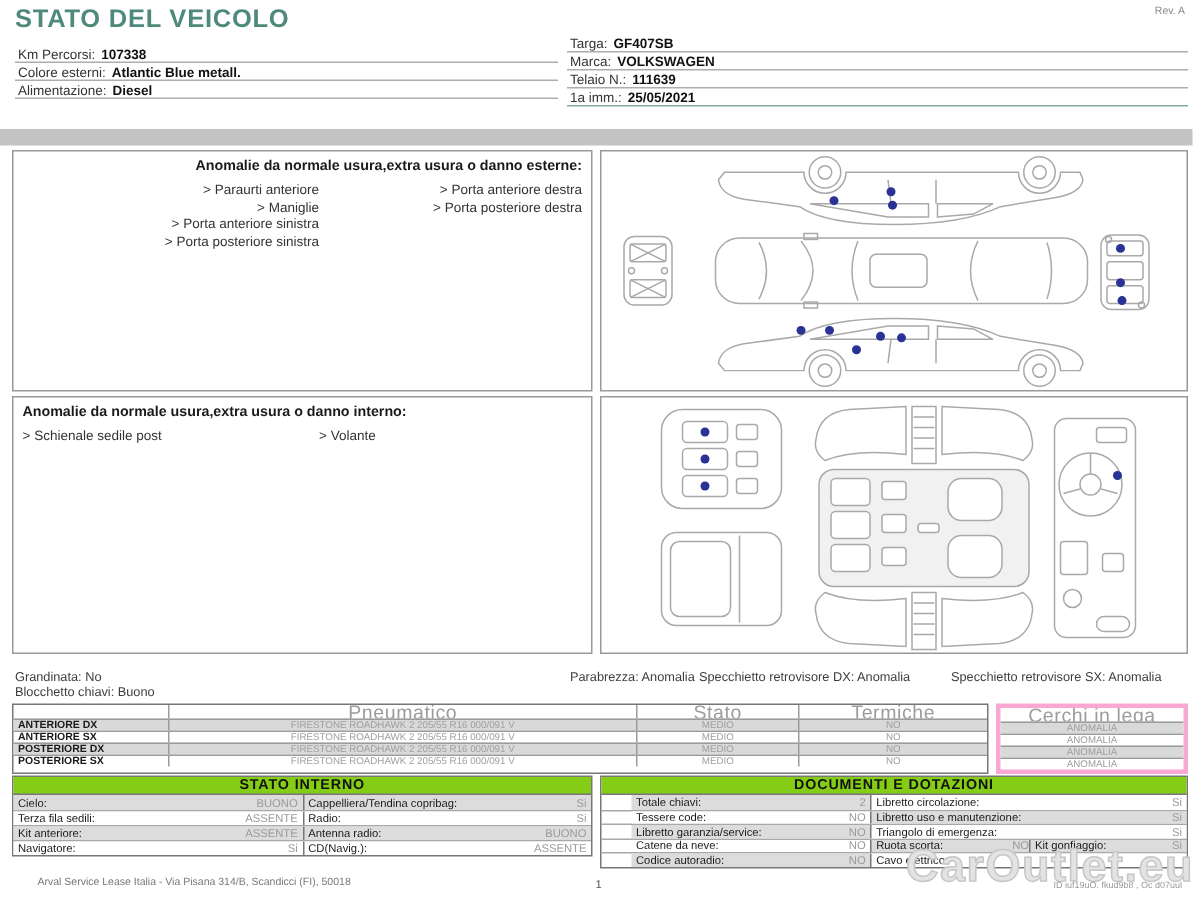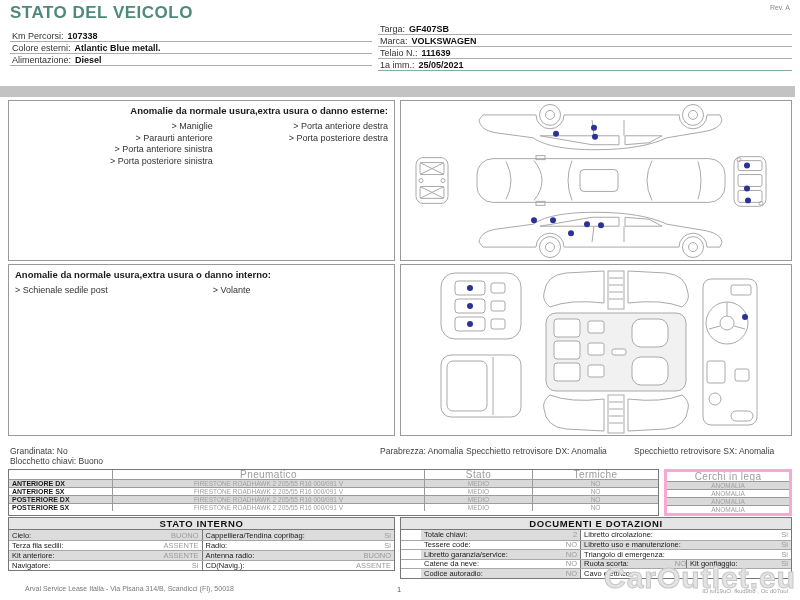--- a/index.html
+++ b/index.html
@@ -45,29 +45,29 @@
   .tt-row { display:flex; height:8px; }
   .tt-head { height:9px; }
   .tt-row + .tt-row { border-top:1px solid #9b9b9b; }
   .tt-row.g { background:#d9d9d9; }
   .ttc { overflow:hidden; white-space:nowrap; }
   .c0 { width:103px; padding-left:3px; }
   .c1 { width:312px; border-left:1px solid #9b9b9b; text-align:center; }
   .c2 { width:108px; border-left:1px solid #9b9b9b; text-align:center; }
   .c3 { flex:1; border-left:1px solid #9b9b9b; text-align:center; }
   .ch { flex:1; text-align:center; }
-  .h   { font-size:10px; color:#9c9c9c; line-height:9px; letter-spacing:.4px; }
+  .h   { font-size:13px; color:#9c9c9c; line-height:9px; letter-spacing:.4px; }
   .pos { font-size:7px; font-weight:bold; color:#1a1a1a; line-height:8px; }
   .val { font-size:6.5px; color:#9f9f9f; line-height:8px; }
 
   
   .btable { position:absolute; border:1px solid #777; background:#fff; }
   .bt-left  { left:8px;  top:517px; width:387px; }
   .bt-right { left:400px; top:517px; width:392px; }
-  .bheader { height:12px; line-height:12px; background:#e5e5e5; border-bottom:1px solid #777;
+  .bheader { height:12px; line-height:12px; background:#84cc16; border-bottom:1px solid #777;
              font-size:9.5px; font-weight:bold; color:#111; text-align:center; letter-spacing:.6px; }
   .trow { display:flex; height:10px; }
   .bt-right .trow { height:9.5px; }
   .trow + .trow { border-top:1px solid #a8a8a8; }
   .tcell { display:flex; justify-content:space-between; align-items:center; padding:0 3px; overflow:hidden; }
   .tcell + .tcell { border-left:1px solid #777; }
   .bt-left  .tcell { width:50%; }
   .bt-right .cl { width:43%;margin-left:20px; } .bt-right .cr { width:57%; }
   .tcell.g { background:#dcdcdc; } .tcell.w { background:#fff; }
   .tlabel { font-size:7.5px; color:#1a1a1a; white-space:nowrap; }
@@ -124,22 +124,22 @@
       <span class="fval">25/05/2021</span>
     </div>
   </div>
 
   <div class="graybar"></div>
 
   <div class="box b-ext-txt">
     <div class="boxtitle">Anomalie da normale usura,extra usura o danno esterne:</div>
     <div class="cols">
       <div class="col1">
+        <div class="item">&gt; Paraurti anteriore</div>
         <div class="item">&gt; Maniglie</div>
-        <div class="item">&gt; Paraurti anteriore</div>
         <div class="item">&gt; Porta anteriore sinistra</div>
         <div class="item">&gt; Porta posteriore sinistra</div>
       </div>
       <div class="col2">
         <div class="item">&gt; Porta anteriore destra</div>
         <div class="item">&gt; Porta posteriore destra</div>
       </div>
     </div>
   </div>
 

